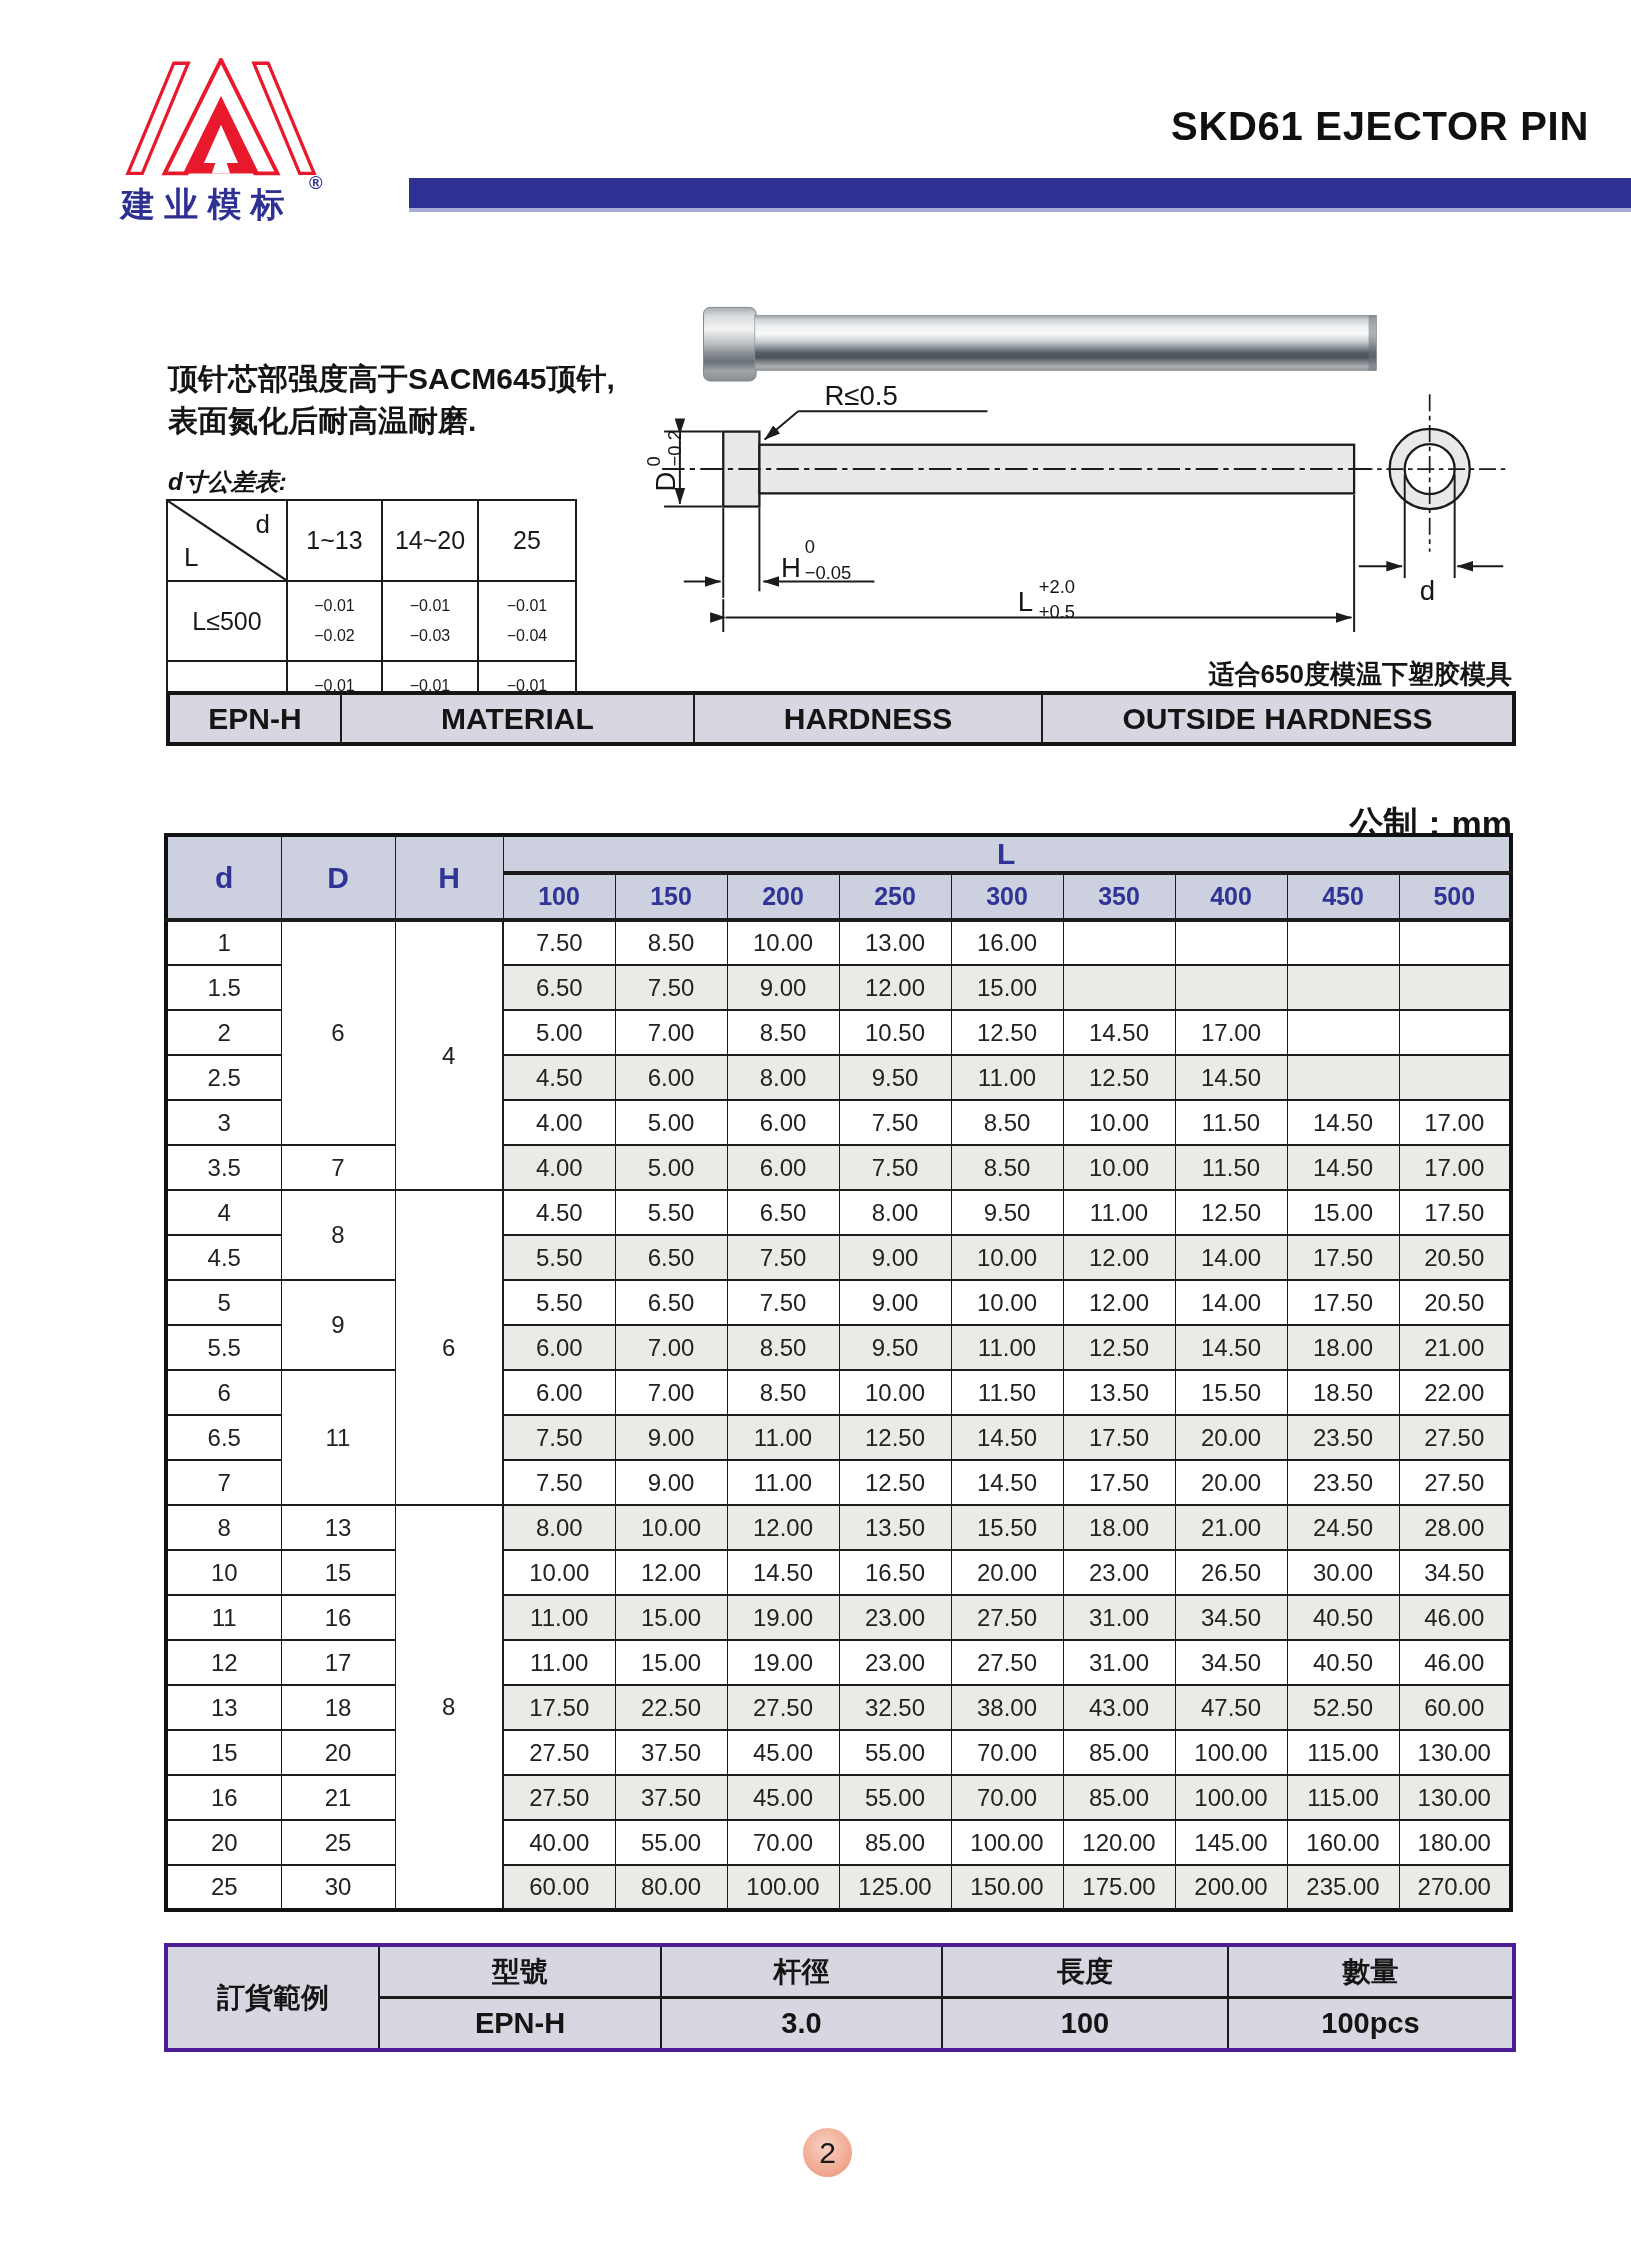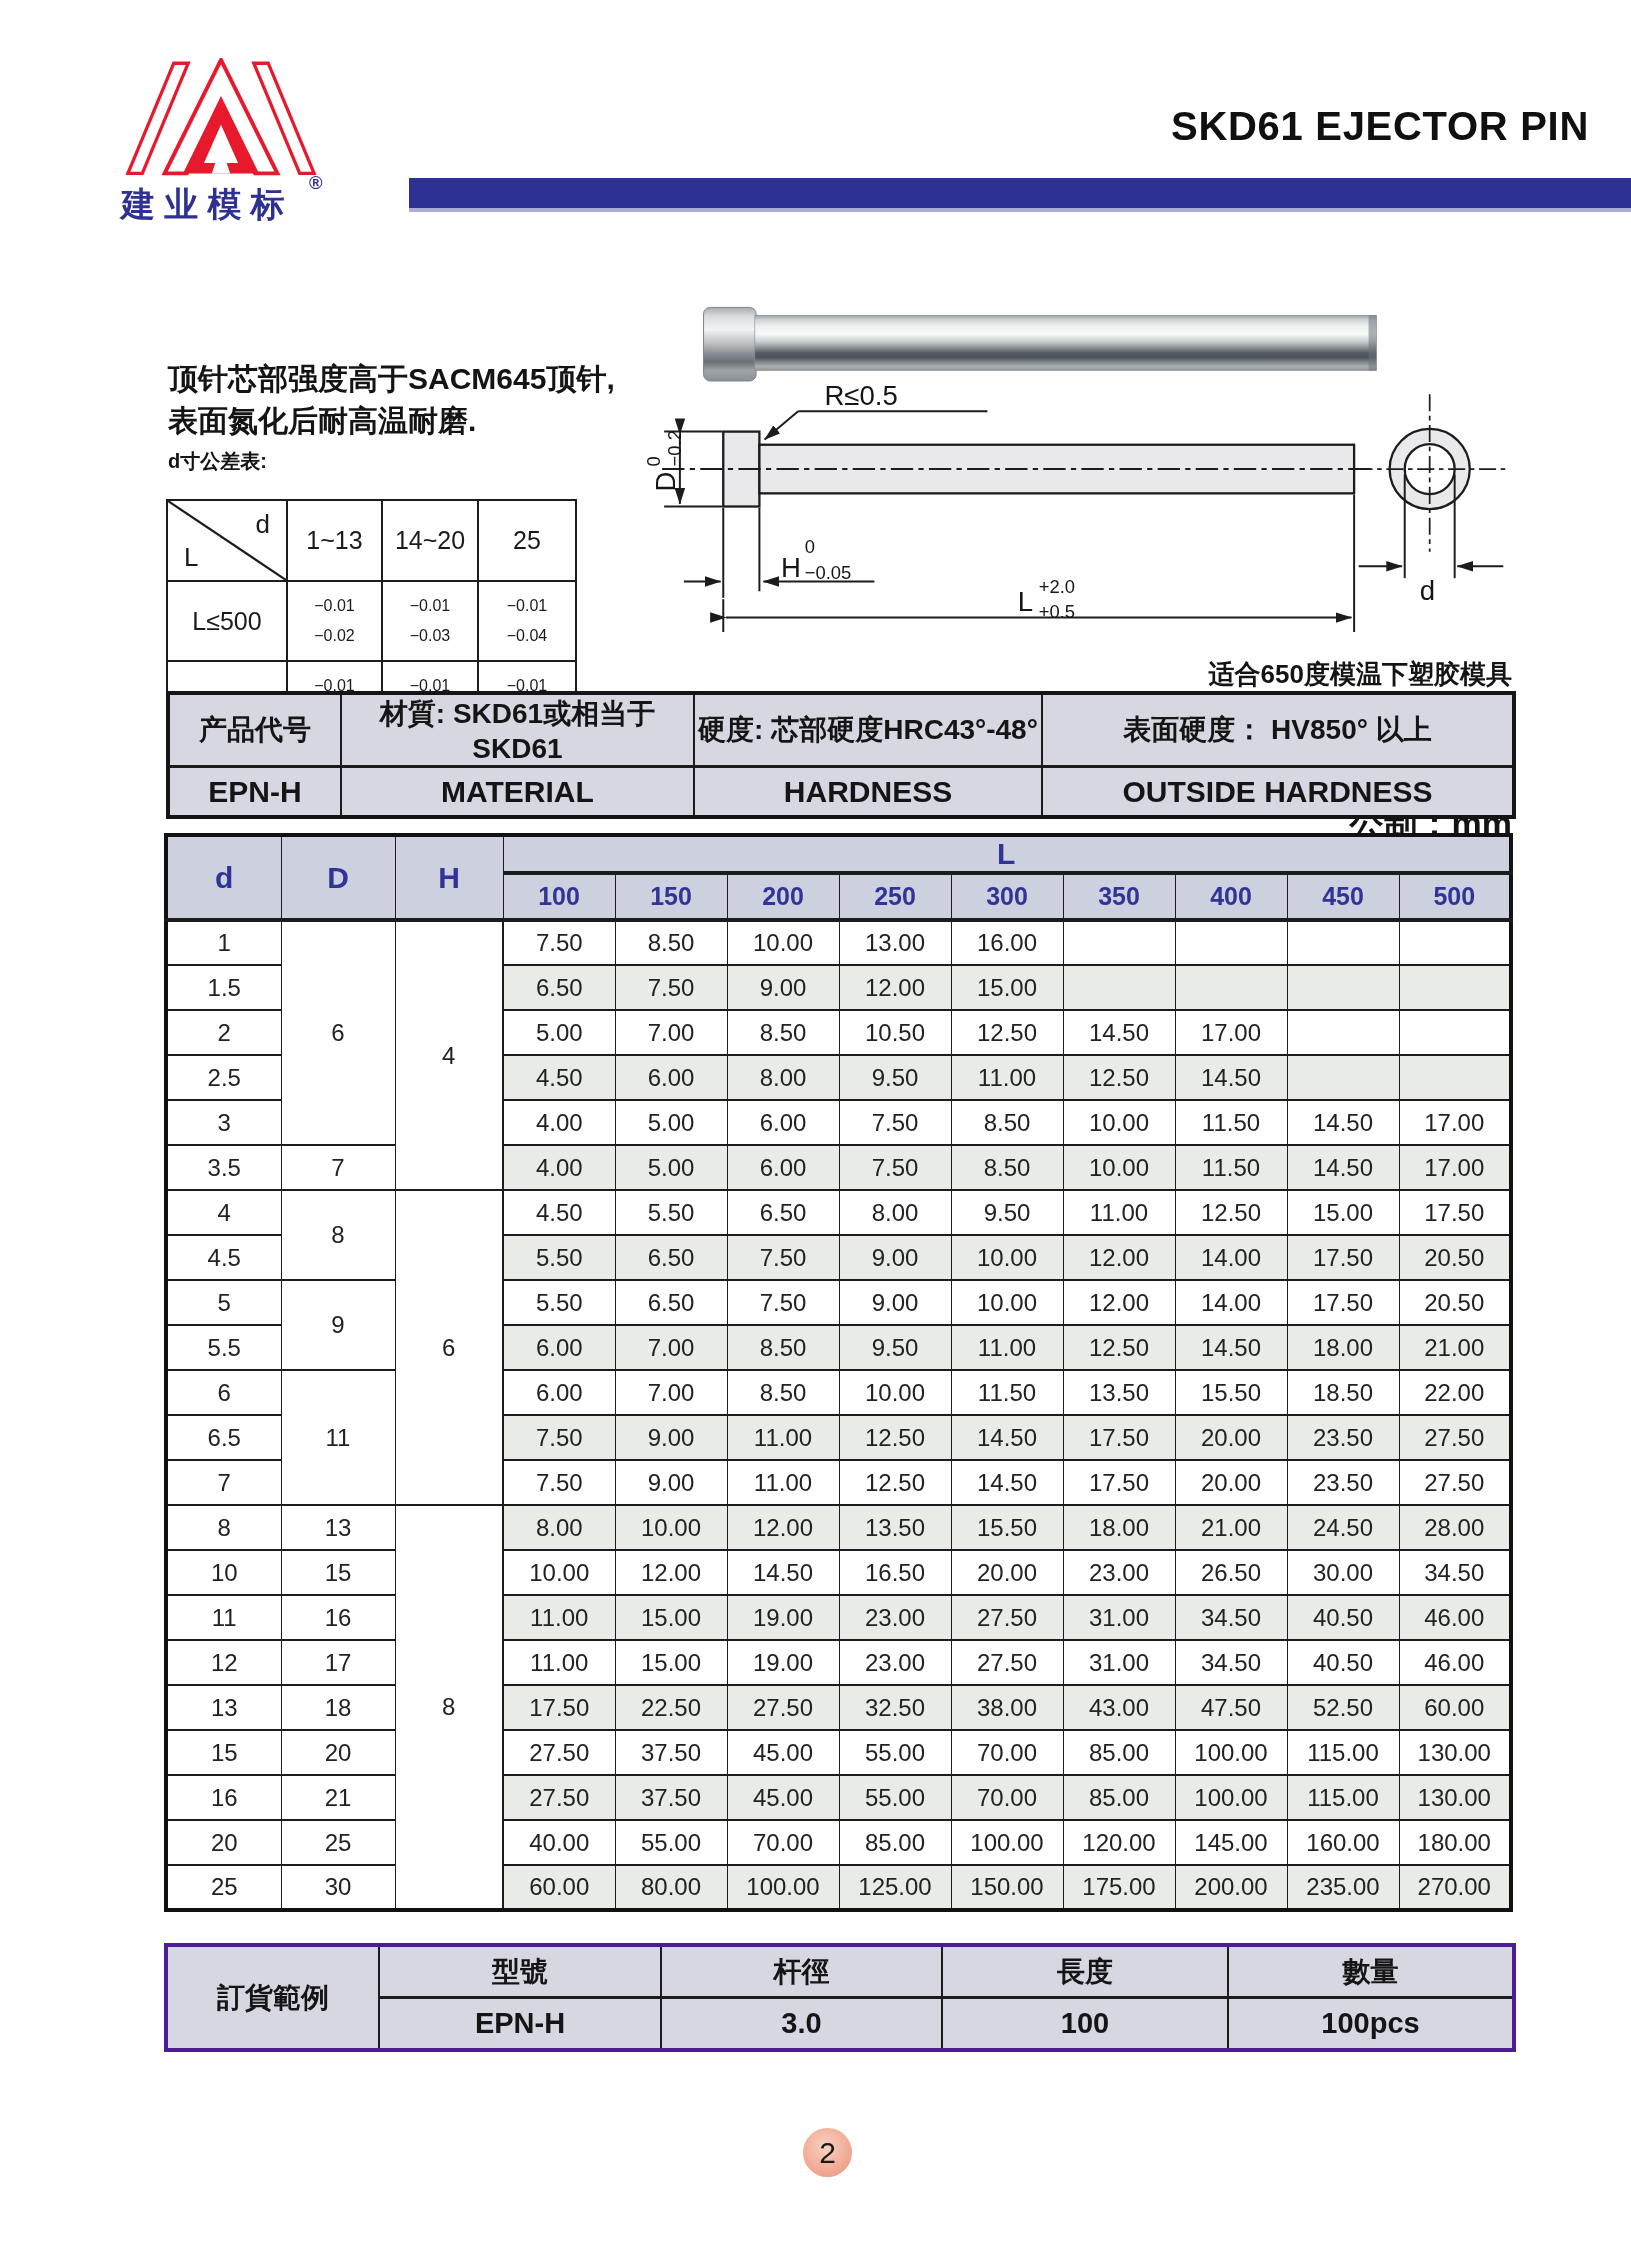--- a/index.html
+++ b/index.html
@@ -20,21 +20,21 @@
   }
   .page-title .zh{font-size:43px;font-weight:bold;color:#101010;letter-spacing:1.3px;}
   .page-title .en{font-size:40px;font-weight:bold;color:#101010;letter-spacing:0.7px;}
   .blue-bar{
     position:absolute;left:409px;top:178px;width:1222px;height:30px;
     background:#2e3191;border-bottom:4px solid #a9aed7;
   }
 
   
   .intro-line{position:absolute;left:168px;font-size:30px;font-weight:bold;color:#141414;white-space:nowrap;}
-  .tol-title{position:absolute;left:168px;top:448px;font-size:20px;font-weight:600;color:#141414;}
+  .tol-title{position:absolute;left:168px;top:466px;font-size:24px;font-weight:600;color:#141414;font-style:italic;}
 
   
   table{border-collapse:collapse;table-layout:fixed;}
   .tol-table{position:absolute;left:166px;top:499px;width:409px;}
   .tol-table td{border:2px solid #1c1c1c;text-align:center;vertical-align:middle;padding:0;}
   .tol-table .hrow td{height:79px;font-size:25px;}
   .tol-table .drow td{height:78px;font-size:25px;}
   .tol-table .stack{line-height:30px;font-size:16px;}
   .tol-table .rlabel{font-size:26px;}
   .diag-cell{position:relative;}
@@ -262,26 +262,20 @@
 <div class="unit-note">公制：mm</div>
 
 <table class="spec-table">
   <colgroup>
       <col style="width:173px">
       <col style="width:353px">
       <col style="width:348px">
       <col style="width:472px">
     </colgroup>
   <tbody>
-      <tr class="r1">
-    <td>产品代号</td>
-    <td>材質: SKD61或相当于SKD61</td>
-    <td>硬度: 芯部硬度HRC43°-48°</td>
-    <td>表面硬度： HV850° 以上</td>
-  </tr>
   <tr class="r2">
     <td>EPN-H</td>
     <td>MATERIAL</td>
     <td>HARDNESS</td>
     <td>OUTSIDE HARDNESS</td>
   </tr>
 </tbody>
   </table>
 
 <table class="main-table">

